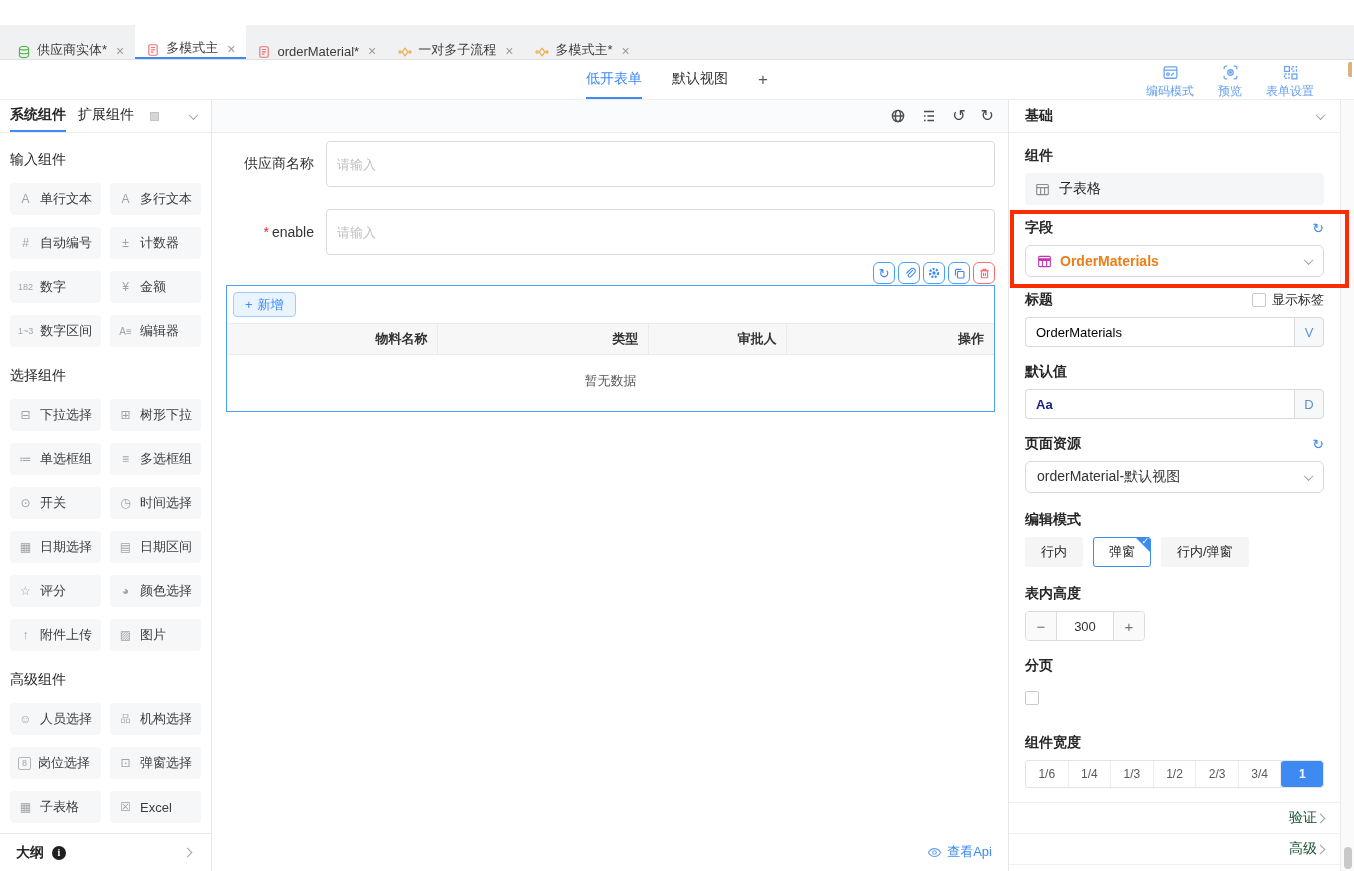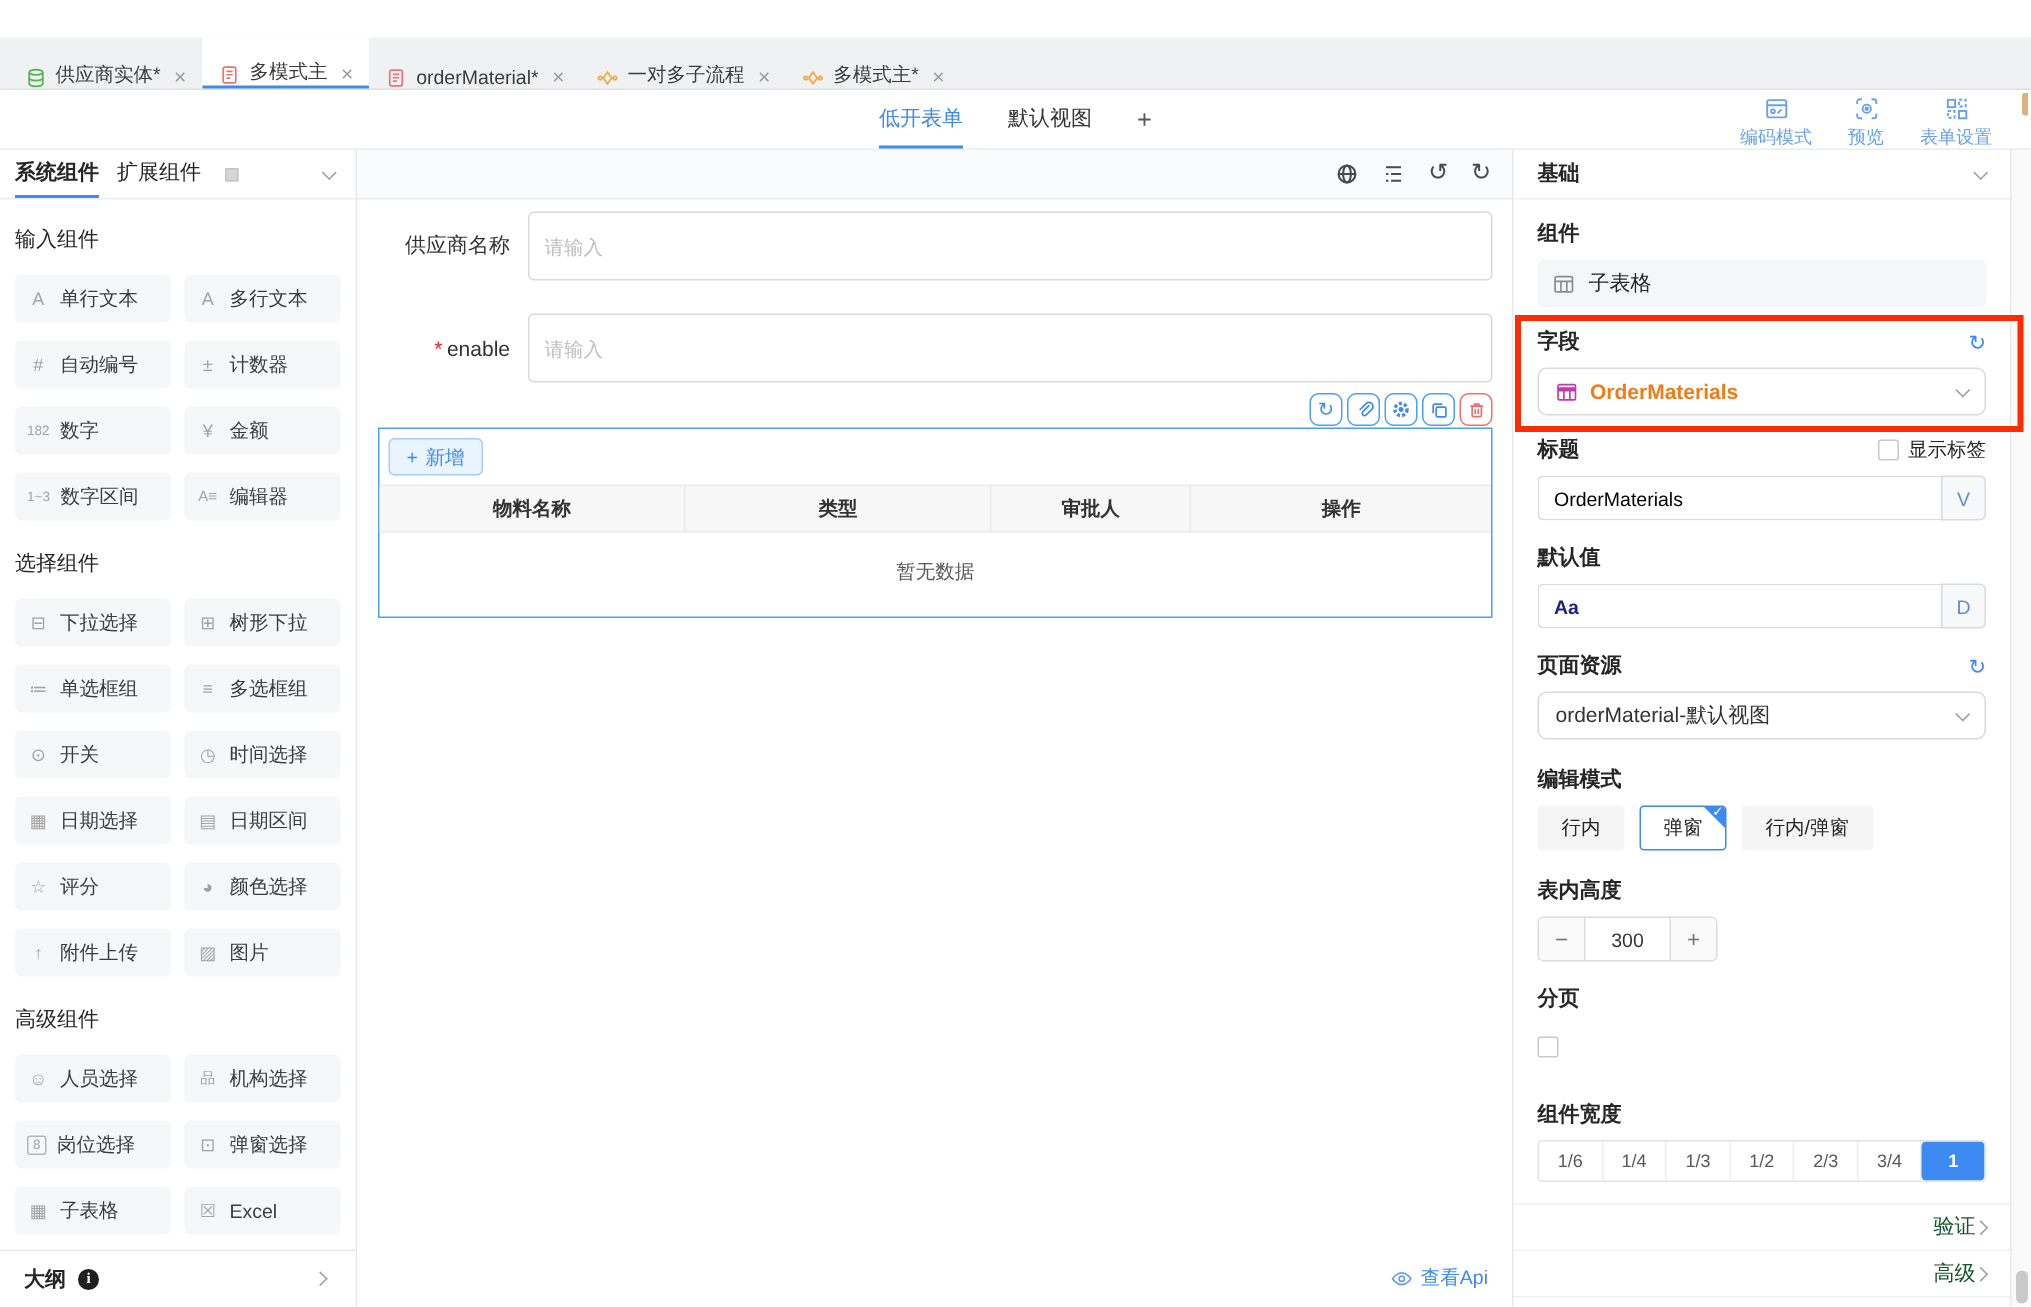--- a/index.html
+++ b/index.html
@@ -19,29 +19,29 @@
   .tab .close { color:#9b9b9b; font-size:14px; margin-left:3px; }
   .tabicon { width:14px; height:14px; }
 
   .viewbar { height:40px; background:#fff; border-bottom:1px solid #ececec; position:relative; }
   .viewtabs { position:absolute; left:0; right:0; top:0; height:100%;
               display:flex; justify-content:center; align-items:center; gap:30px; }
   .viewtab { font-size:14px; color:#333; height:100%; display:flex; align-items:center;
              border-bottom:2px solid transparent; cursor:pointer; }
   .viewtab.active { color:#3d8af2; border-bottom-color:#3d8af2; }
   .viewadd { color:#595959; font-size:17px; cursor:pointer; }
-  .viewactions { position:absolute; right:26px; top:4px; display:flex; gap:24px; }
+  .viewactions { position:absolute; right:40px; top:4px; display:flex; gap:24px; }
   .vaction { display:flex; flex-direction:column; align-items:center; gap:2px;
              color:#6aa1ee; font-size:12px; cursor:pointer; }
 
   
   .main { position:absolute; top:100px; left:0; right:0; bottom:0; display:flex; }
 
   
-  .sidebar { width:238px; border-right:1px solid #e8e8e8; display:flex; flex-direction:column; background:#fff; }
+  .sidebar { width:212px; border-right:1px solid #e8e8e8; display:flex; flex-direction:column; background:#fff; }
   .sidebar-header { height:33px; border-bottom:1px solid #ededed; display:flex; align-items:center;
                     padding:0 6px 0 10px; flex-shrink:0; }
   .stab { font-size:14px; height:100%; display:flex; align-items:center;
           border-bottom:2px solid transparent; color:#262626; cursor:pointer; margin-right:12px; }
   .stab.active { font-weight:700; border-bottom-color:#3d8af2; }
   .mini-square { width:9px; height:9px; background:#d6d6d6; border:1px solid #c4c4c4; margin-left:4px; }
   .sb-chev { margin-left:auto; margin-right:8px; }
   .sidebar-body { flex:1; overflow:hidden; padding:10px 10px 0; }
   .section-title { font-size:14px; color:#262626; margin:8px 0 14px; }
   .comp-grid { display:grid; grid-template-columns:1fr 1fr; gap:12px 9px; margin-bottom:20px; }
@@ -72,21 +72,21 @@
   .subtable-wrap { position:relative; margin-top:30px; border:1px solid #4aa0f5; background:#fff; }
   .st-toolbar { position:absolute; top:-24px; right:-1px; display:flex; gap:3px; }
   .st-btn { width:22px; height:22px; border:1px solid #4aa0f5; border-radius:6px; background:#fff;
             display:flex; align-items:center; justify-content:center; color:#3d8af2;
             font-size:13px; cursor:pointer; }
   .st-btn.danger { border-color:#f56c6c; color:#f56c6c; }
   .add-btn { margin:6px; height:25px; display:inline-flex; align-items:center; gap:5px;
              background:#eaf4ff; border:1px solid #a3cdf8; border-radius:4px; color:#3d8af2;
              padding:0 11px; font-size:13px; cursor:pointer; }
   .st-table { width:100%; border-collapse:collapse; }
-  .st-table th { background:#f7f7f8; font-size:13px; font-weight:700; color:#333; text-align:center;
+  .st-table th { background:#f7f7f8; font-size:13px; font-weight:700; color:#333; text-align:right;
                  padding:6px 10px; border-top:1px solid #ebebeb; border-bottom:1px solid #ebebeb;
                  border-right:1px solid #ebebeb; height:26px; }
   .st-table th:last-child { border-right:none; }
   .empty-cell { text-align:center; color:#595959; font-size:13px; padding:17px 0 21px; }
   .view-api { position:absolute; right:16px; bottom:10px; color:#3d8af2; font-size:13px;
               display:flex; align-items:center; gap:5px; cursor:pointer; }
 
   
   .inspector { width:332px; border-left:1px solid #e8e8e8; display:flex; flex-direction:column;
                background:#fff; overflow:hidden; }

